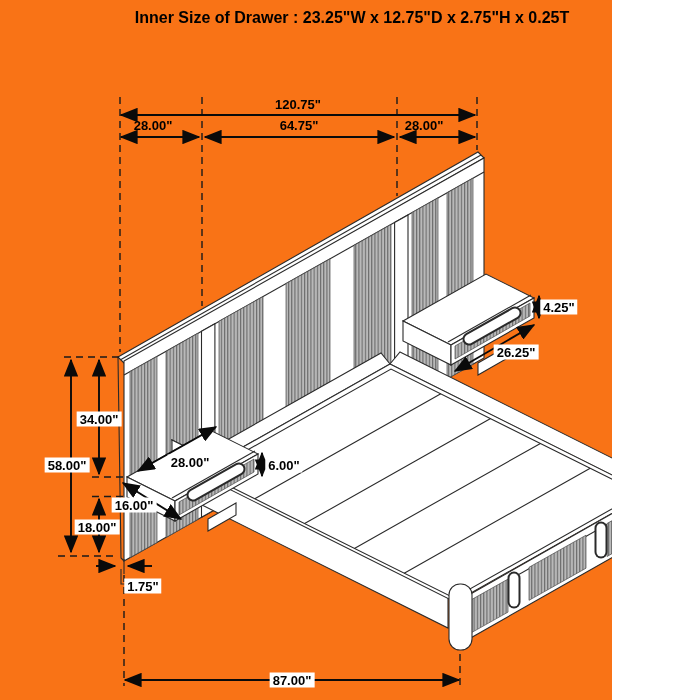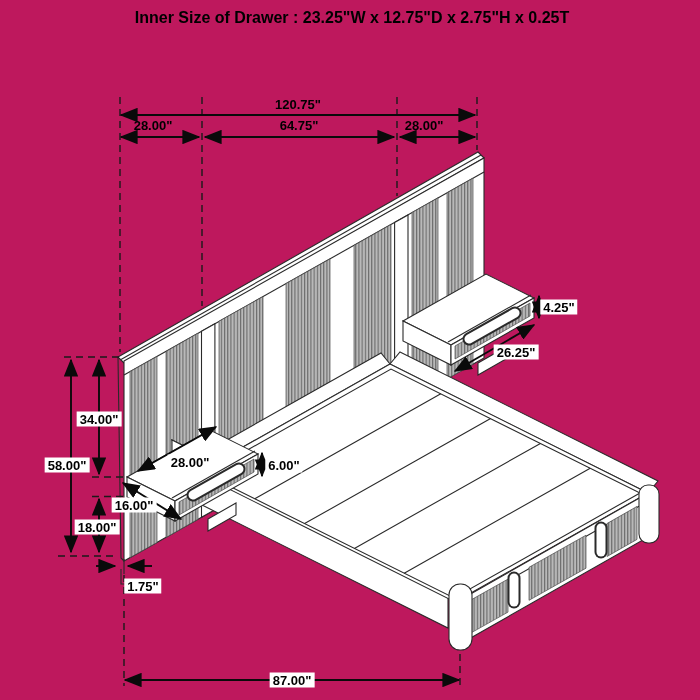--- a/index.html
+++ b/index.html
@@ -1,16 +1,16 @@
 <!DOCTYPE html>
 <html><head>
 <meta charset="utf-8">
 <style>
   html,body{margin:0;padding:0;background:#fff;}
-  #stage{position:relative;width:700px;height:700px;background:#be185d;overflow:hidden;
+  #stage{position:relative;width:612px;height:700px;background:#f97316;overflow:hidden;
          font-family:"Liberation Sans", sans-serif;text-align:right;}
   #drawing{position:absolute;left:0;top:0;}
   .dim{position:absolute;transform:translate(-50%,-50%);font-weight:bold;font-size:13px;
        color:#000;white-space:nowrap;letter-spacing:0;}
   .dim.bg{background:#ffffff;padding:0 3px;}
   .title{position:absolute;transform:translate(-50%,-50%);font-weight:bold;font-size:16px;
          color:#000;white-space:nowrap;}
   svg .ln{stroke:#2a2a2a;stroke-width:1.1;fill:none;}
   svg .face{fill:#ffffff;stroke:#2a2a2a;stroke-width:1.1;}
   svg .flute{fill:url(#fl);stroke:#4a4a4a;stroke-width:0.7;}

